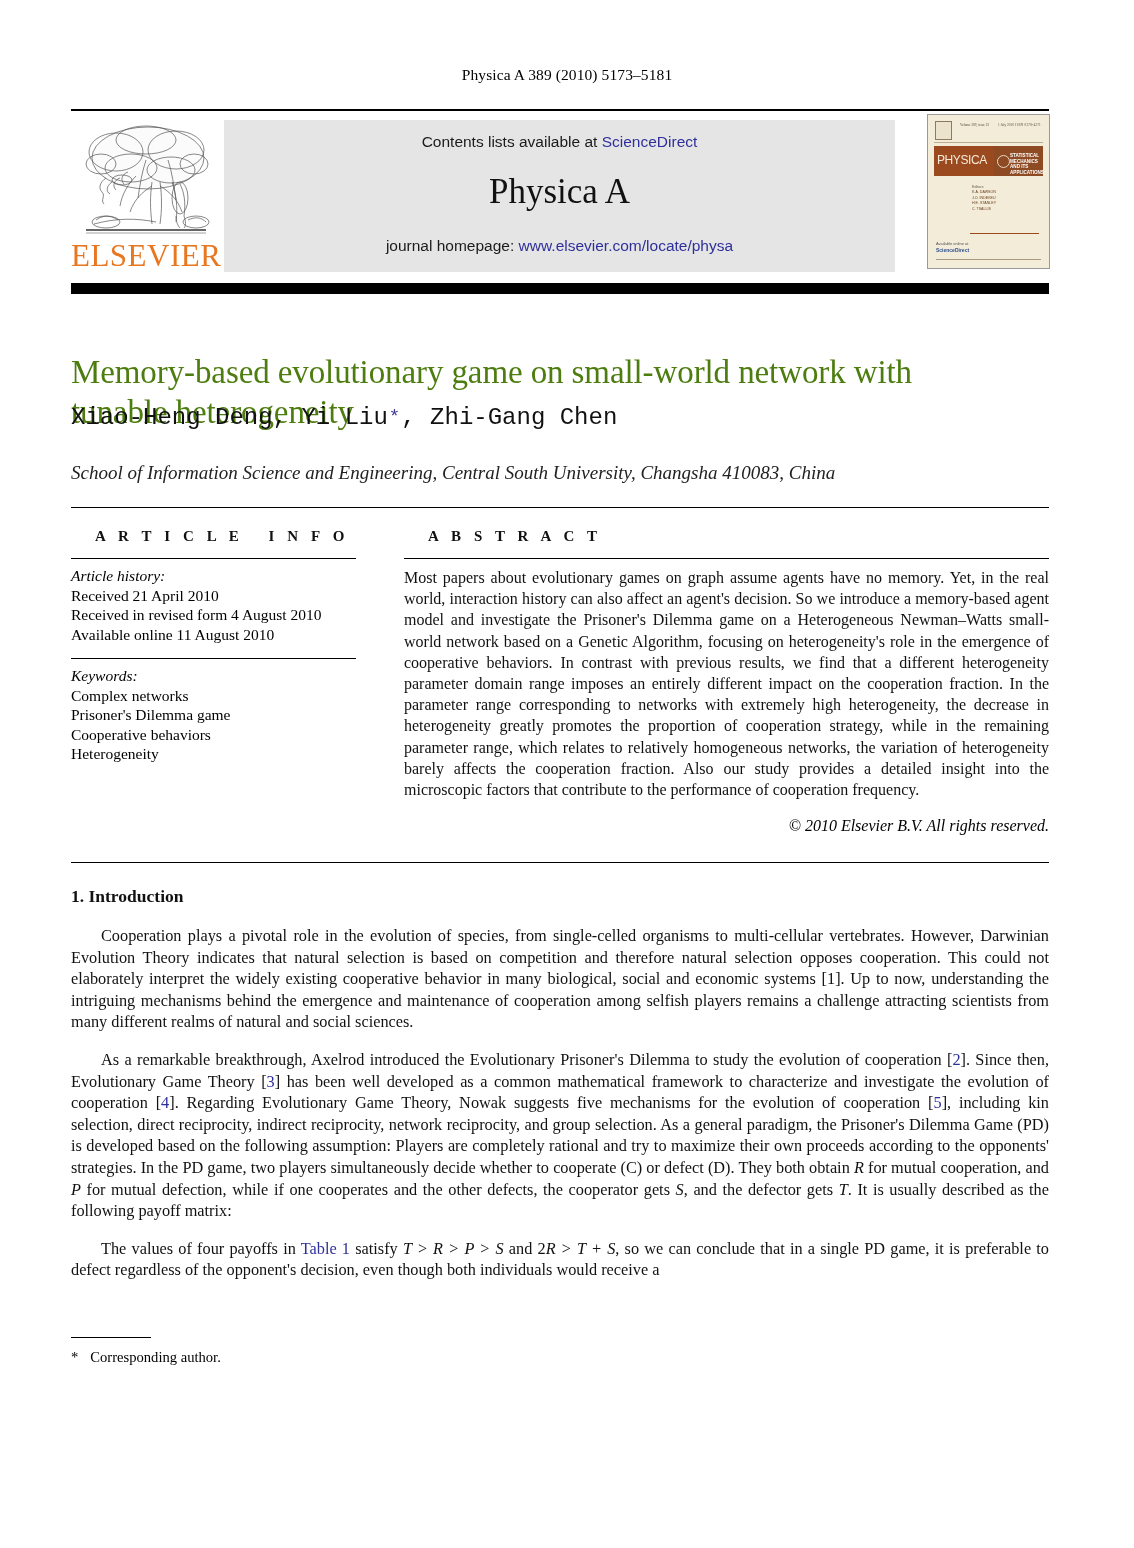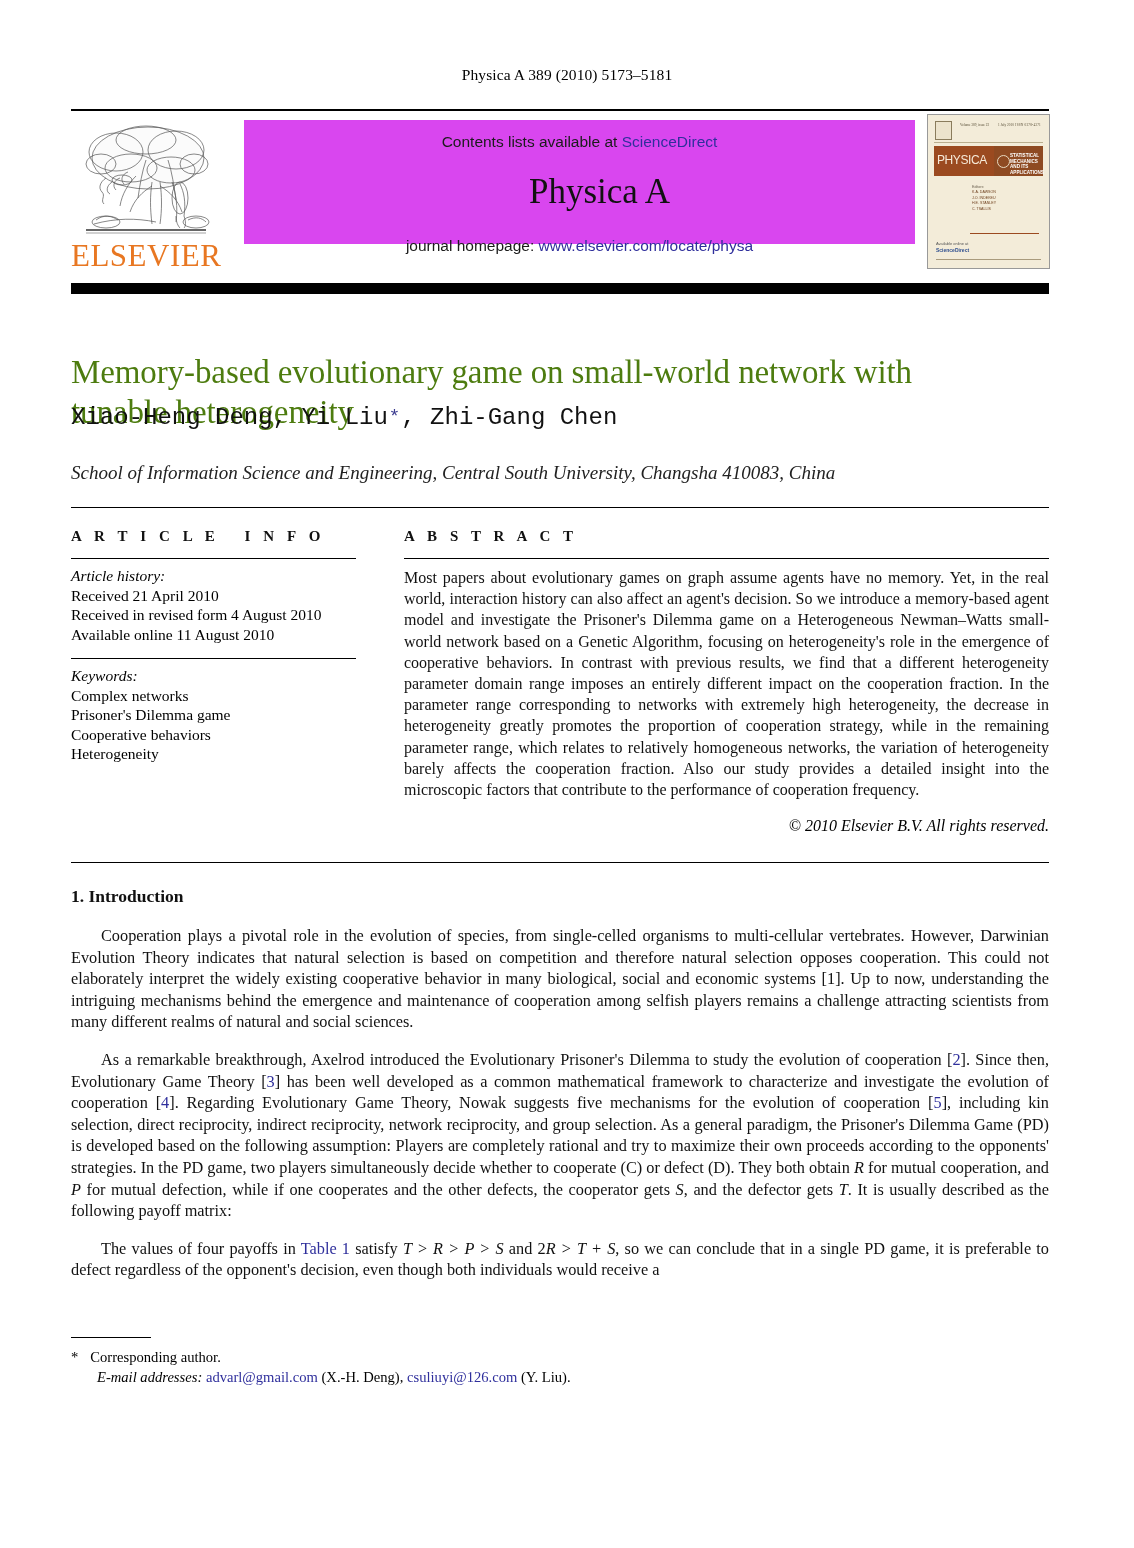--- a/index.html
+++ b/index.html
@@ -52,44 +52,43 @@
     text-align: center;
     font-family: "Liberation Serif", serif;
     font-size: 31px;
     font-weight: 400;
     letter-spacing: .5px;
     color: #E87722;
     line-height: 1;
   }
   .grey-box {
     position: absolute;
-    left: 244px; top: 120px;
+    left: 224px; top: 120px;
     width: 671px;
-    height: 124px;
-    background: #d946ef;
+    height: 152px;
+    background: #e5e5e5;
   }
   .contents-line {
     position: absolute;
     left: 0; top: 13px;
     width: 671px;
     text-align: center;
     font-family: "Liberation Sans", sans-serif;
     font-size: 15.5px;
     color: #1b1b1b;
   }
   .contents-line .sd-link { color: #2f2f9c; }
   .journal-name {
     position: absolute;
     left: 0; top: 52px;
     width: 671px;
     text-align: center;
     font-family: "Liberation Serif", serif;
     font-size: 35px;
     color: #111;
-    padding-left: 20px;
   }
   .homepage-line {
     position: absolute;
     left: 0; top: 117px;
     width: 671px;
     text-align: center;
     font-family: "Liberation Sans", sans-serif;
     font-size: 15.5px;
     color: #1b1b1b;
   }
@@ -225,20 +224,21 @@
   }
   .info-col { position: absolute; left: 71px; top: 528px; width: 285px; }
   .abs-col  { position: absolute; left: 404px; top: 528px; width: 645px; }
 
   .sec-head {
     font-size: 15px;
     font-weight: bold;
     letter-spacing: 4.6px;
     color: #111;
     white-space: pre;
+    margin-left: 24px;
   }
   .col-rule {
     height: 1px;
     background: #000;
     margin: 13px 0 0 0;
   }
   .info-block { font-size: 15.5px; line-height: 19.5px; padding-top: 7px; }
   .info-block .lbl { font-style: italic; }
   .info-sep {
     height: 1px; background: #000; margin: 14px 0 0 0;
@@ -442,22 +442,15 @@
     <p class="para"><span>As a remarkable breakthrough, Axelrod introduced the Evolutionary Prisoner's Dilemma to study the evolution of cooperation [</span><span class="cite">2</span><span>]. Since then, Evolutionary Game Theory [</span><span class="cite">3</span><span>] has been well developed as a common mathematical framework to characterize and investigate the evolution of cooperation [</span><span class="cite">4</span><span>]. Regarding Evolutionary Game Theory, Nowak suggests five mechanisms for the evolution of cooperation [</span><span class="cite">5</span><span>], including kin selection, direct reciprocity, indirect reciprocity, network reciprocity, and group selection. As a general paradigm, the Prisoner's Dilemma Game (PD) is developed based on the following assumption: Players are completely rational and try to maximize their own proceeds according to the opponents' strategies. In the PD game, two players simultaneously decide whether to cooperate (C) or defect (D). They both obtain </span><span class="mathit">R</span><span> for mutual cooperation, and </span><span class="mathit">P</span><span> for mutual defection, while if one cooperates and the other defects, the cooperator gets </span><span class="mathit">S</span><span>, and the defector gets </span><span class="mathit">T</span><span>. It is usually described as the following payoff matrix:</span></p>
 
     <p class="para"><span>The values of four payoffs in </span><span class="cite">Table 1</span><span> satisfy </span><span class="mathit">T &gt; R &gt; P &gt; S</span><span> and 2</span><span class="mathit">R &gt; T + S</span><span>, so we can conclude that in a single PD game, it is preferable to defect regardless of the opponent's decision, even though both individuals would receive a</span></p>
   </div>
 
   <div class="foot-rule"></div>
   <div class="footnote">
     <div>
       <span class="star">*</span><span>Corresponding author.</span>
     </div>
-    <div style="padding-left:26px">
-      <span class="em-label">E-mail addresses:</span>
-      <span class="mail">advarl@gmail.com</span>
-      <span>(X.-H. Deng),</span>
-      <span class="mail">csuliuyi@126.com</span>
-      <span>(Y. Liu).</span>
-    </div>
   </div>
 
 </div>
 
 </body></html>

